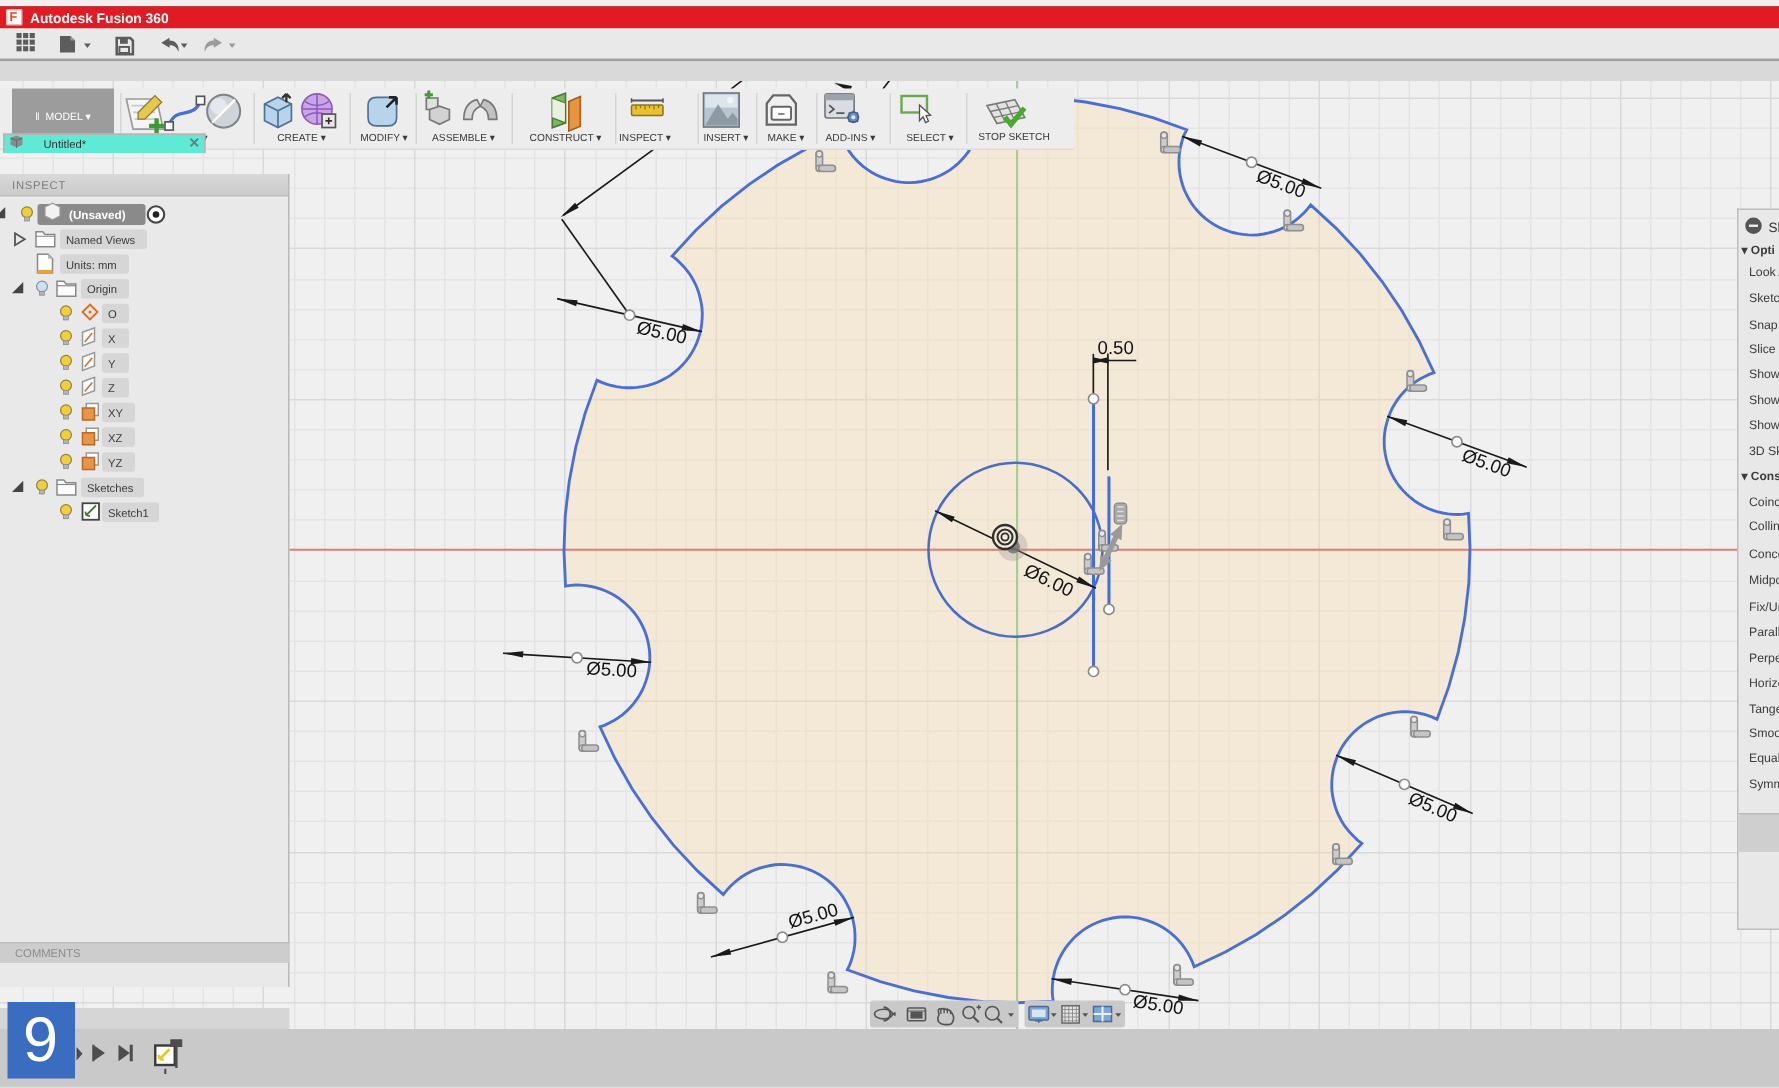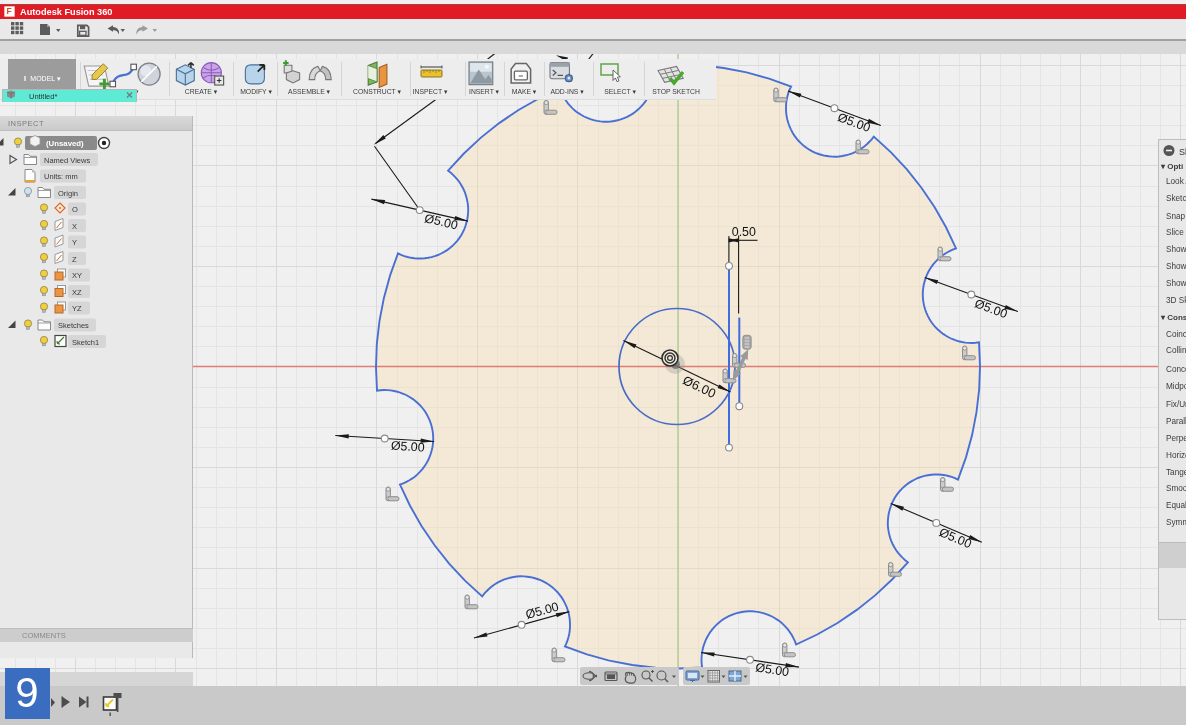--- a/index.html
+++ b/index.html
@@ -10,21 +10,21 @@
 #titlebar .ttext{position:absolute;left:20px;top:6px;color:#fff;font-size:9.2px;line-height:12px;font-weight:bold;}
 #menubar{left:0;top:19px;width:1186px;height:19.5px;background:#e9e9e9;z-index:30;}#menuborder{left:0;top:38.5px;width:1186px;height:2.5px;background:#a0a0a0;z-index:30;}
 #tabbar{left:0;top:41px;width:1186px;height:12.5px;background:#d9d9d9;z-index:30;}
 #tab{position:absolute;left:2px;top:0;width:135px;height:12.5px;background:#5eead4;border:1px solid #b5b5b5;border-bottom:none;font-size:7.5px;color:#333;margin-top:48px;}
 #toolbar{left:0;top:58.5px;width:716px;height:41.5px;background:#ededed;z-index:20;border-bottom:1px solid #dcdcdc;}
 .tsep{position:absolute;top:3px;height:34px;width:1px;background:#d5d5d5;}
 .tlabel{position:absolute;top:29.5px;font-size:6.8px;color:#3a3a3a;white-space:nowrap;transform:translateX(-50%);}
 #modelbtn{position:absolute;left:8px;top:0px;width:68px;height:40.5px;background:#9c9c9c;color:#fff;font-size:7px;text-align:center;line-height:40.5px;}
 #browser{left:0;top:116px;width:193px;height:542px;background:#e9e9e9;border-right:1px solid #b9b9b9;z-index:15;}
 #bhead{height:15px;background:linear-gradient(#d9d9d9,#cbcbcb);color:#7b7b7b;font-size:7.5px;letter-spacing:0.5px;line-height:15px;padding-left:8px;border-bottom:1px solid #bdbdbd;}
-#comments{left:0;top:628px;width:193px;height:14px;background:#cdcdcd;color:#8a8a8a;font-size:7.5px;line-height:14px;padding-left:22px;z-index:15;border-top:1px solid #bdbdbd;}
+#comments{left:0;top:628px;width:193px;height:14px;background:#cdcdcd;color:#8a8a8a;font-size:7.5px;line-height:14px;padding-left:10px;z-index:15;border-top:1px solid #bdbdbd;}
 #commentsbody{left:0;top:672px;width:193px;height:14px;background:#d6d6d6;z-index:15;}
 #palette{left:1158px;top:139px;width:28px;height:481px;background:#e8e8e8;border:1px solid #bdbdbd;border-right:none;z-index:15;overflow:hidden;}
 .prow{position:absolute;left:0;width:80px;font-size:8.2px;color:#3c3c3c;white-space:nowrap;}
 #timeline{left:0;top:686px;width:1186px;height:39px;background:#c9c9c9;z-index:25;}
 #navbar1{left:580px;top:666.5px;width:99px;height:18.5px;background:#c9c9c9;border-radius:2px;z-index:16;}
 #navbar2{left:683px;top:666.5px;width:67px;height:18.5px;background:#c9c9c9;border-radius:2px;z-index:16;}
 #nine{left:4.5px;top:668px;width:45px;height:51px;background:#3a6dbf;z-index:40;color:#fff;font-size:42px;text-align:center;line-height:49px;}
 svg{display:block;}
 #cv{position:absolute;left:0;top:0;z-index:1;}
 </style></head><body>

